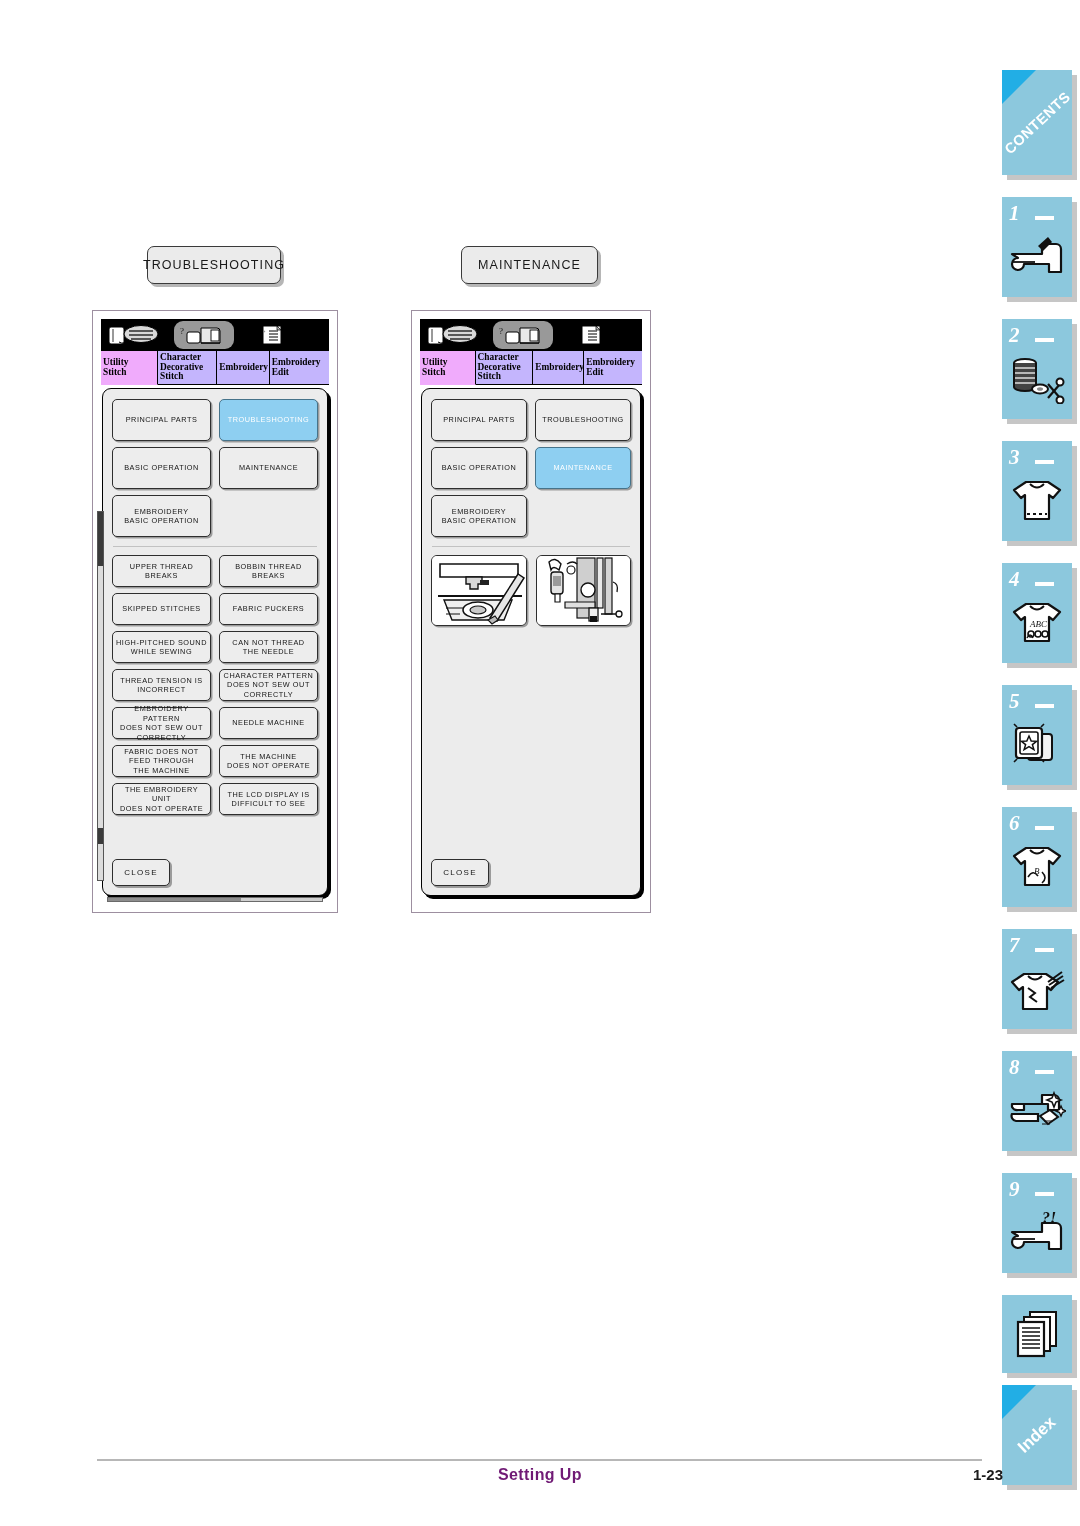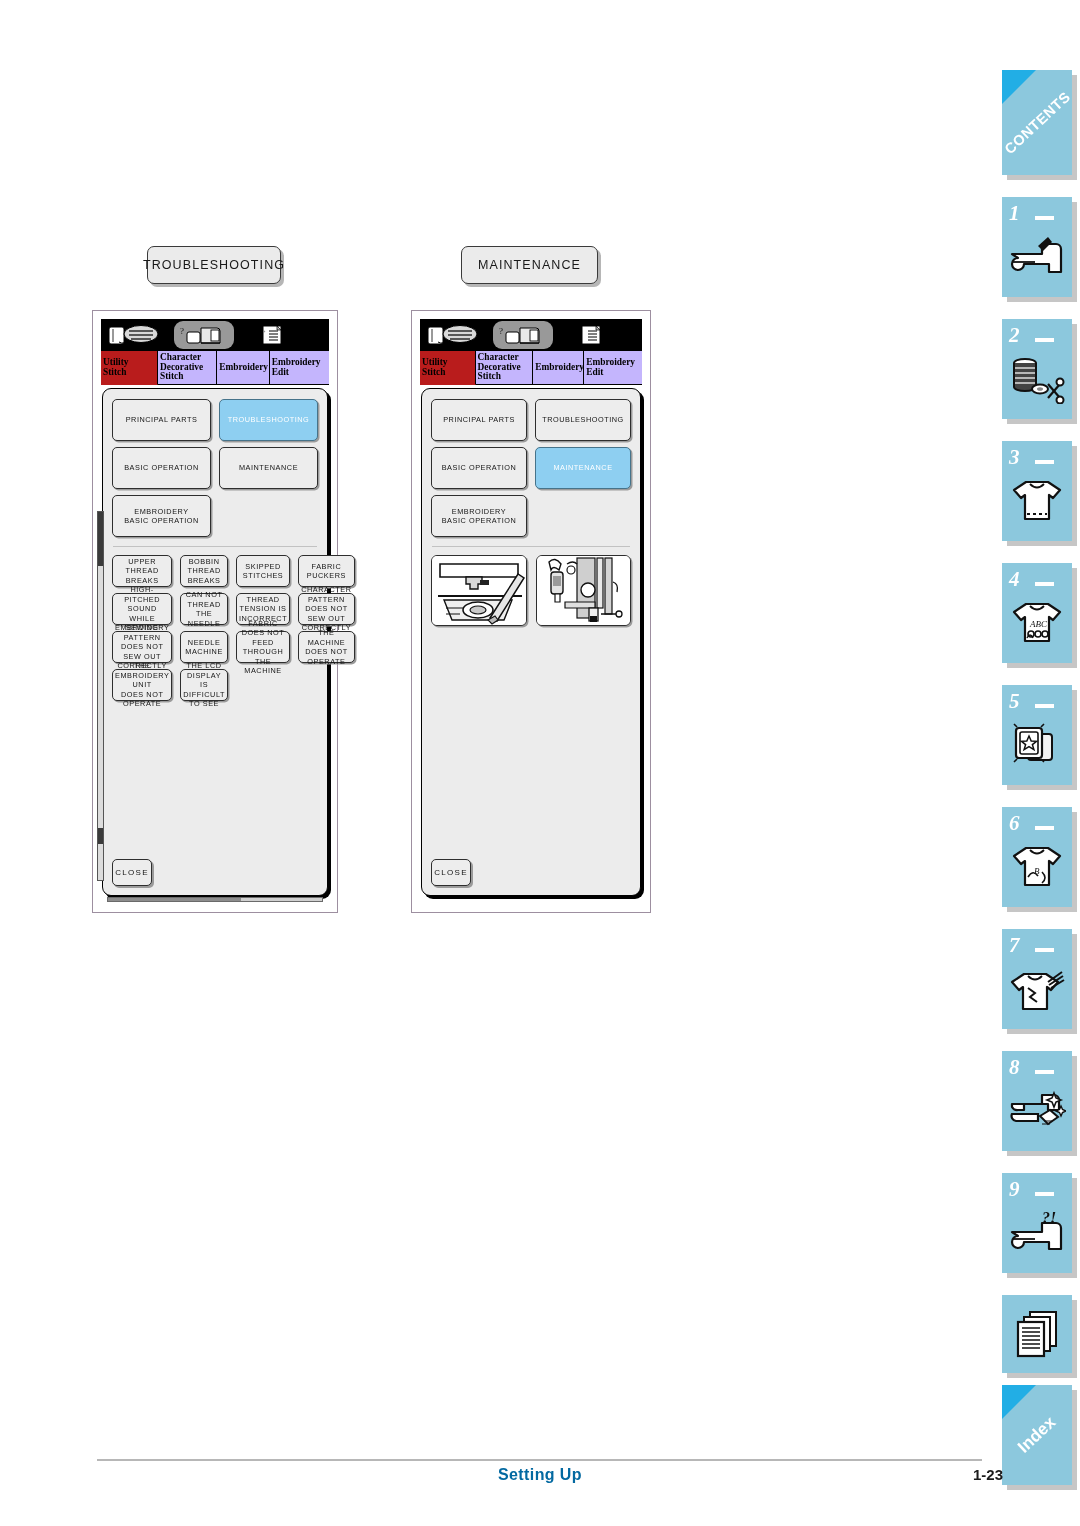--- a/index.html
+++ b/index.html
@@ -74,21 +74,21 @@
     border-right: 1.5px solid #000;
     border-bottom: 1.5px solid #000;
     color: #000;
     font-weight: bold;
     font-size: 9.4px;
     line-height: 9.6px;
     display: flex; flex-direction: column; justify-content: center;
     padding: 0 2px;
     font-family: "Liberation Serif", serif;
   }
-  .tab.active { background: #b91c1c; border-bottom-color: transparent; }
+  .tab.active { background: #f0abfc; border-bottom-color: transparent; }
   .tab.w1 { width: 25%; }
   .tab.w2 { width: 26%; }
   .tab.w3 { width: 23%; }
   .tab.w4 { width: 26%; border-right: none; }
 
   
   .dialog {
     position: relative;
     flex: 1;
     margin: 3px 1px 8px 1px;
@@ -114,28 +114,28 @@
     font-family: "Liberation Sans", sans-serif;
     padding: 1px 2px;
   }
   .lcd-btn.hl { background: #8ecff1; color: #ffffff; border-color: #46738a; }
 
   .grid-top { display: grid; grid-template-columns: 1fr 1fr; gap: 6px 8px; }
   .grid-top .lcd-btn { height: 42px; }
 
   .divider { height: 1px; background: #c2c2c2; margin: 9px 1px 8px 1px; }
 
-  .grid-issues { display: grid; grid-template-columns: 1fr 1fr 1fr 1fr; gap: 6px 8px; }
+  .grid-issues { display: grid; grid-template-columns: 1fr 1fr; gap: 6px 8px; }
   .grid-issues .lcd-btn { height: 32px; }
 
   .spacer { flex: 1; }
 
   .close-row { padding-bottom: 9px; }
   .lcd-btn.close {
-    width: 40px; height: 27px;
+    width: 58px; height: 27px;
     font-size: 8px; letter-spacing: 1.3px;
     box-shadow: 2px 2px 0 0 #9b9b9b;
   }
 
   
   .thumb-row { display: flex; gap: 9px; }
   .thumb {
     width: 96px; height: 71px;
     background: #ededed;
     border: 1.4px solid #2e2e2e;
@@ -201,21 +201,21 @@
   }
 
   
   .footer-rule {
     position: absolute; left: 97px; top: 1459px; width: 885px; height: 2px;
     background: #b7b7b7;
   }
   .footer-title {
     position: absolute; left: 0; top: 1466px; width: 1080px;
     text-align: center; font-weight: bold; font-size: 16px;
-    color: #0369a1; letter-spacing: 0.4px;
+    color: #701a75; letter-spacing: 0.4px;
     font-family: "Liberation Sans", sans-serif;
   }
   .footer-page {
     position: absolute; left: 901px; top: 1466px; width: 102px;
     text-align: right; font-weight: bold; font-size: 15px; color: #1b1b1b;
   }
 </style>
 </head>
 <body>
 

